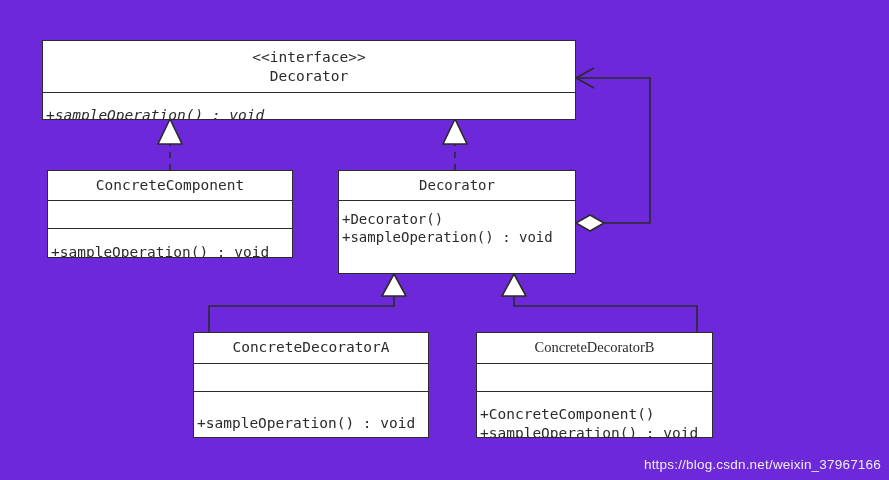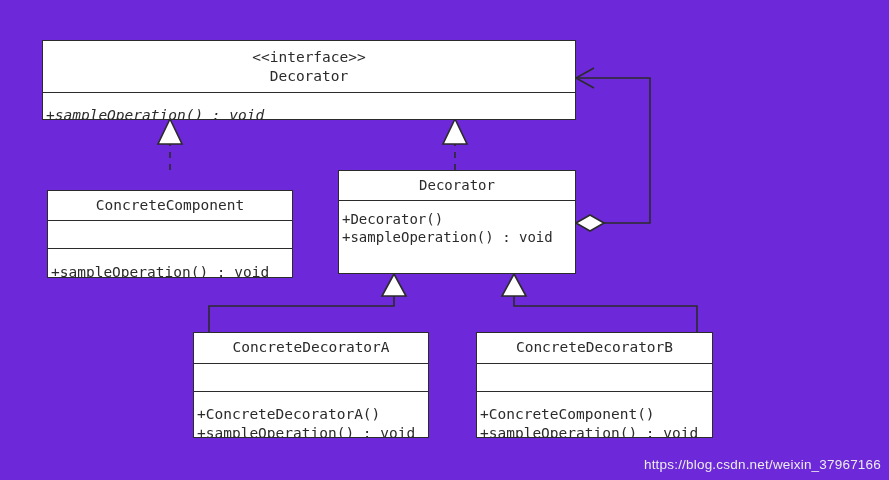--- a/index.html
+++ b/index.html
@@ -67,37 +67,37 @@
     font-style: italic;
   }
   .empty-compartment {
     min-height: 10px;
   }
   
   #box-component      { left: 42px;  top: 40px;  width: 534px; height: 80px; font-size: 14.5px; }
   #box-component .c-head { height: 52px; justify-content: center; }
   #box-component .c-ops  { height: 27px; }
 
-  #box-concrete-component { left: 47px;  top: 170px; width: 246px; height: 88px; font-size: 14.5px; margin-top: 20px; }
+  #box-concrete-component { left: 47px;  top: 170px; width: 246px; height: 88px; font-size: 14.5px; }
   #box-concrete-component .c-head  { height: 30px; }
   #box-concrete-component .c-attrs { height: 28px; }
   #box-concrete-component .c-ops   { height: 29px; }
 
   #box-decorator      { left: 338px; top: 170px; width: 238px; height: 104px; font-size: 14px; }
   #box-decorator .c-head  { height: 29px; }
   #box-decorator .c-attrs { height: 27px; }
   #box-decorator .c-ops   { height: 47px; justify-content: flex-end; }
 
   #box-decorator-a    { left: 193px; top: 332px; width: 236px; height: 106px; font-size: 14.5px; justify-content: space-between; }
   #box-decorator-a .c-head  { height: 30px; }
   #box-decorator-a .c-attrs { height: 29px; }
   #box-decorator-a .c-ops   { height: 46px; }
 
   #box-decorator-b    { left: 476px; top: 332px; width: 237px; height: 106px; font-size: 14.5px; }
-  #box-decorator-b .c-head  { height: 30px; }
+  #box-decorator-b .c-head  { height: 30px; font-family: Liberation Serif, serif; }
   #box-decorator-b .c-attrs { height: 29px; }
   #box-decorator-b .c-ops   { height: 46px; }
 
   .watermark {
     position: absolute;
     right: 8px;
     bottom: 8px;
     font-family: "Liberation Sans", "DejaVu Sans", sans-serif;
     font-size: 13.5px;
     color: #ececec;
@@ -174,21 +174,20 @@
       <span class="member">+sampleOperation() : void</span>
     </div>
   </div>
 
   <div class="umlbox" id="box-decorator-a">
     <div class="compartment c-head head">
       <span class="classname">ConcreteDecoratorA</span>
     </div>
     <div class="compartment c-attrs members empty-compartment"></div>
     <div class="compartment c-ops members">
-      <span class="member">+ConcreteDecoratorA()</span>
       <span class="member">+sampleOperation() : void</span>
     </div>
   </div>
 
   <div class="umlbox" id="box-decorator-b">
     <div class="compartment c-head head">
       <span class="classname">ConcreteDecoratorB</span>
     </div>
     <div class="compartment c-attrs members empty-compartment"></div>
     <div class="compartment c-ops members">

